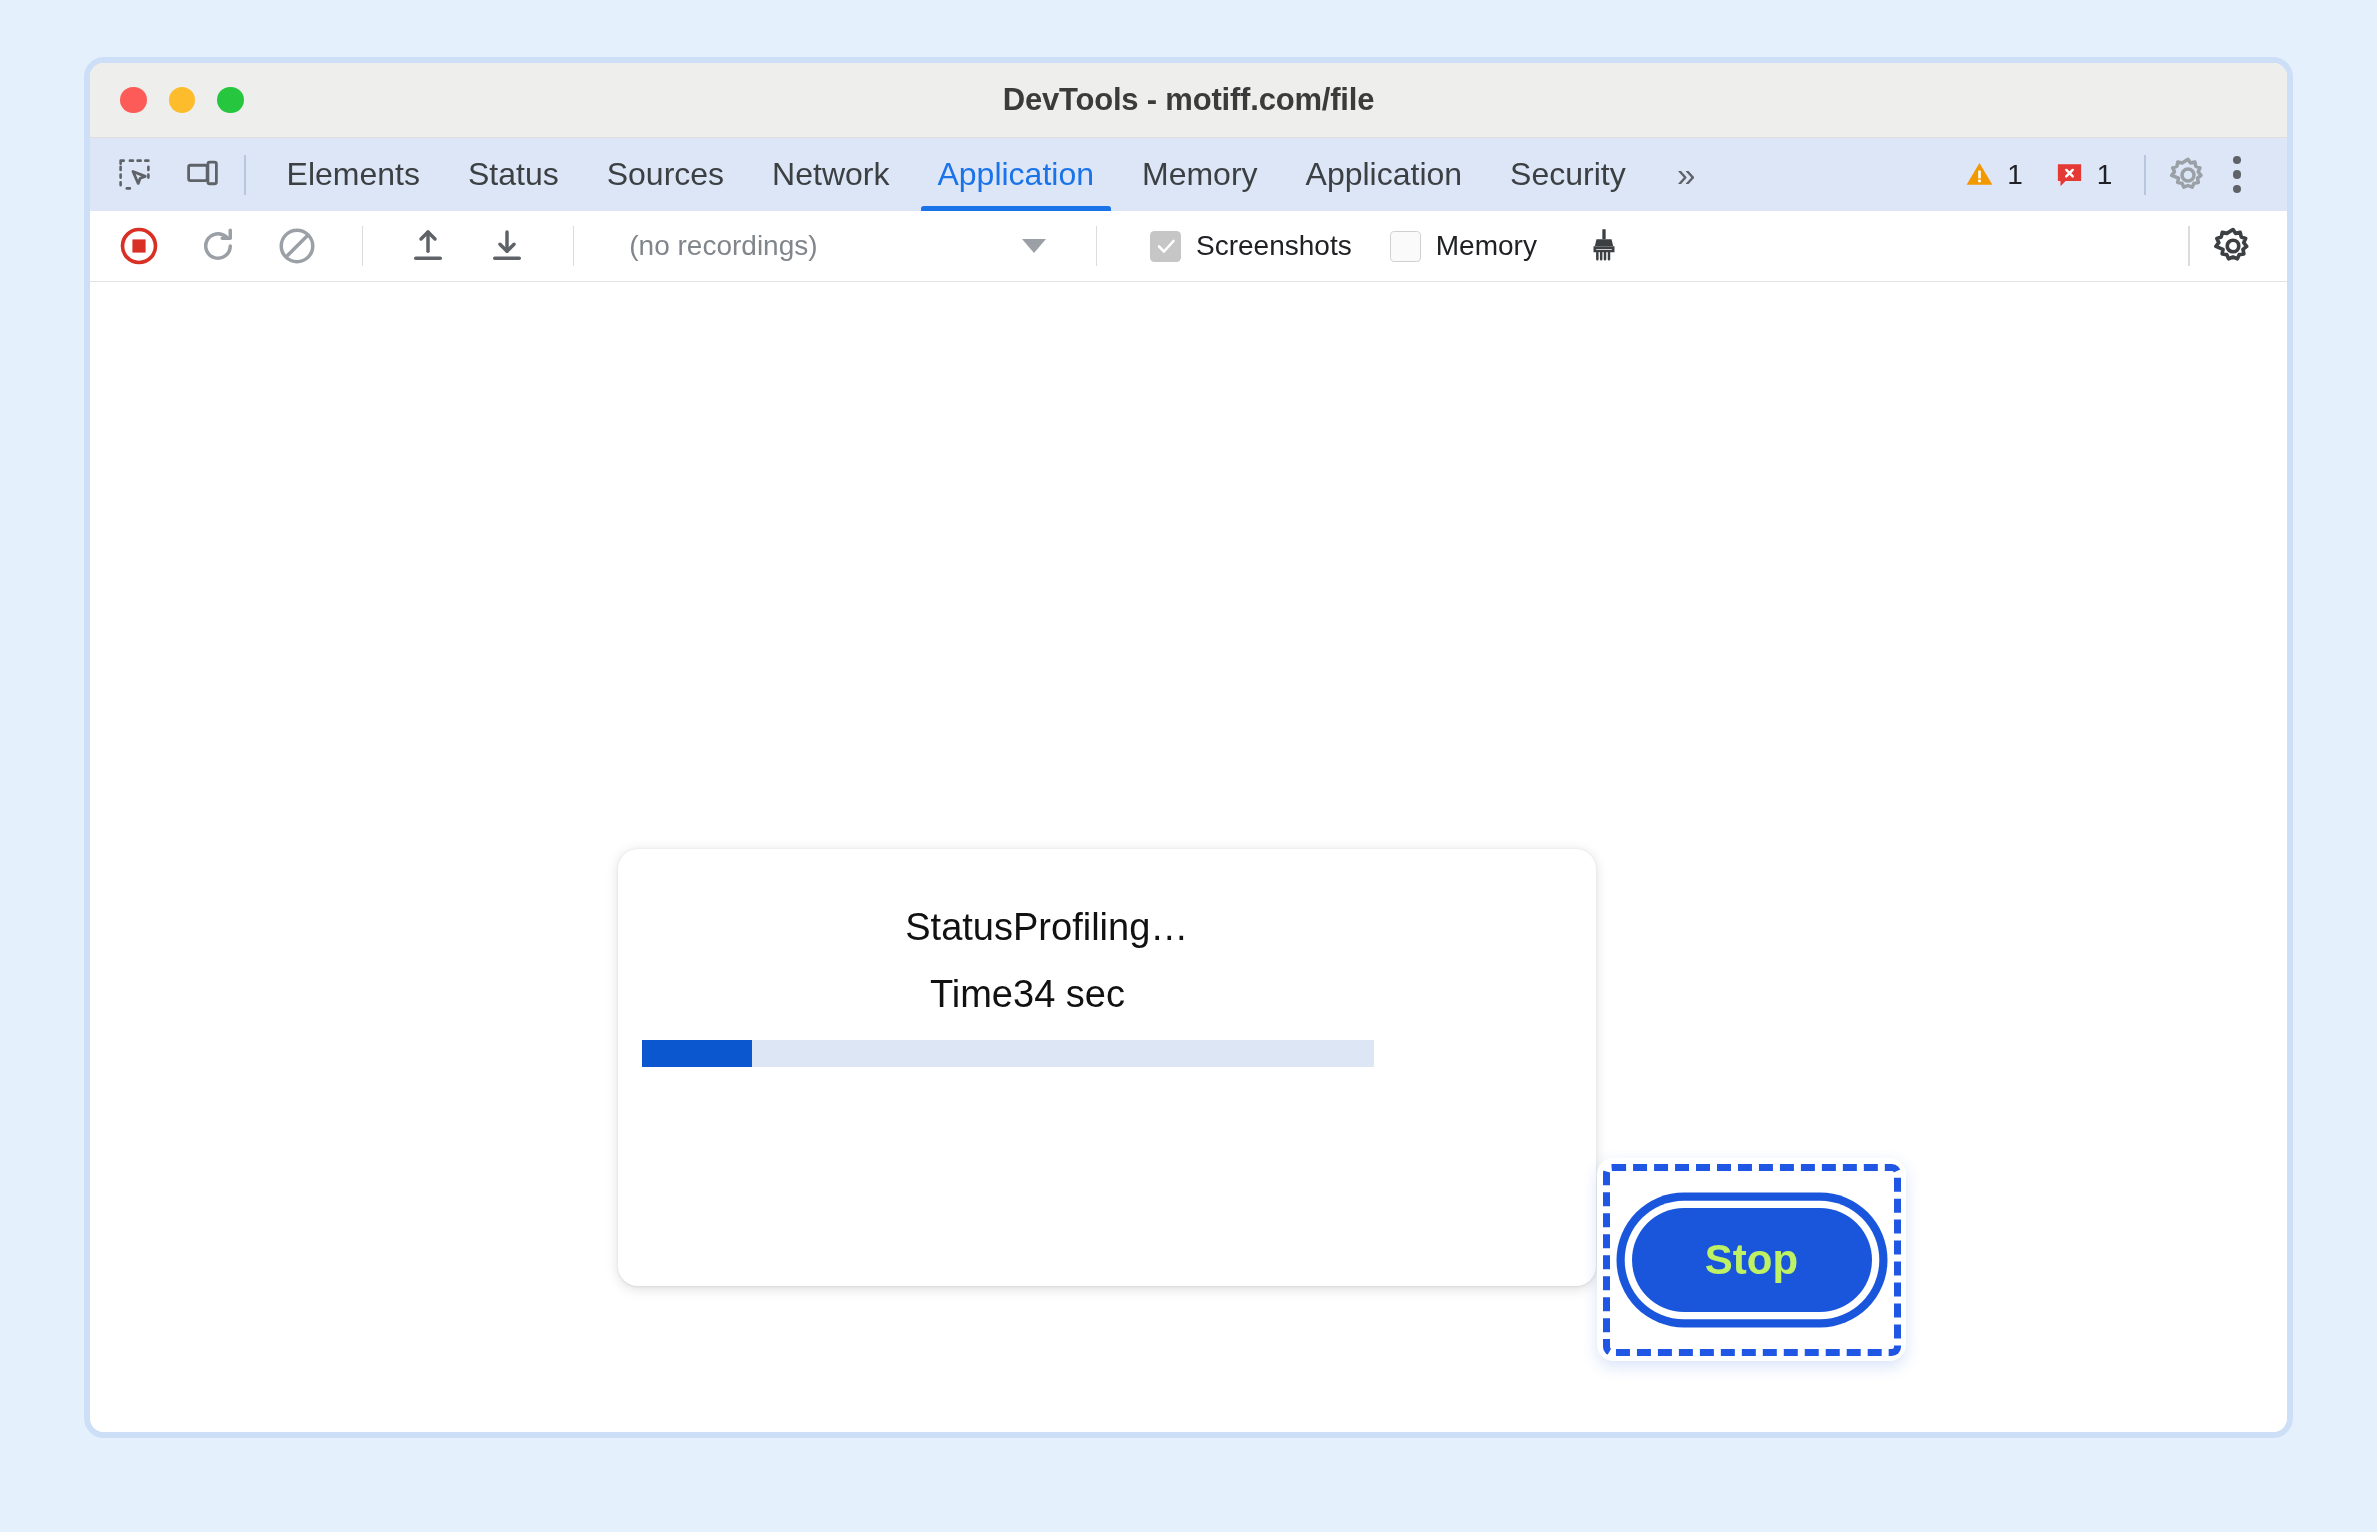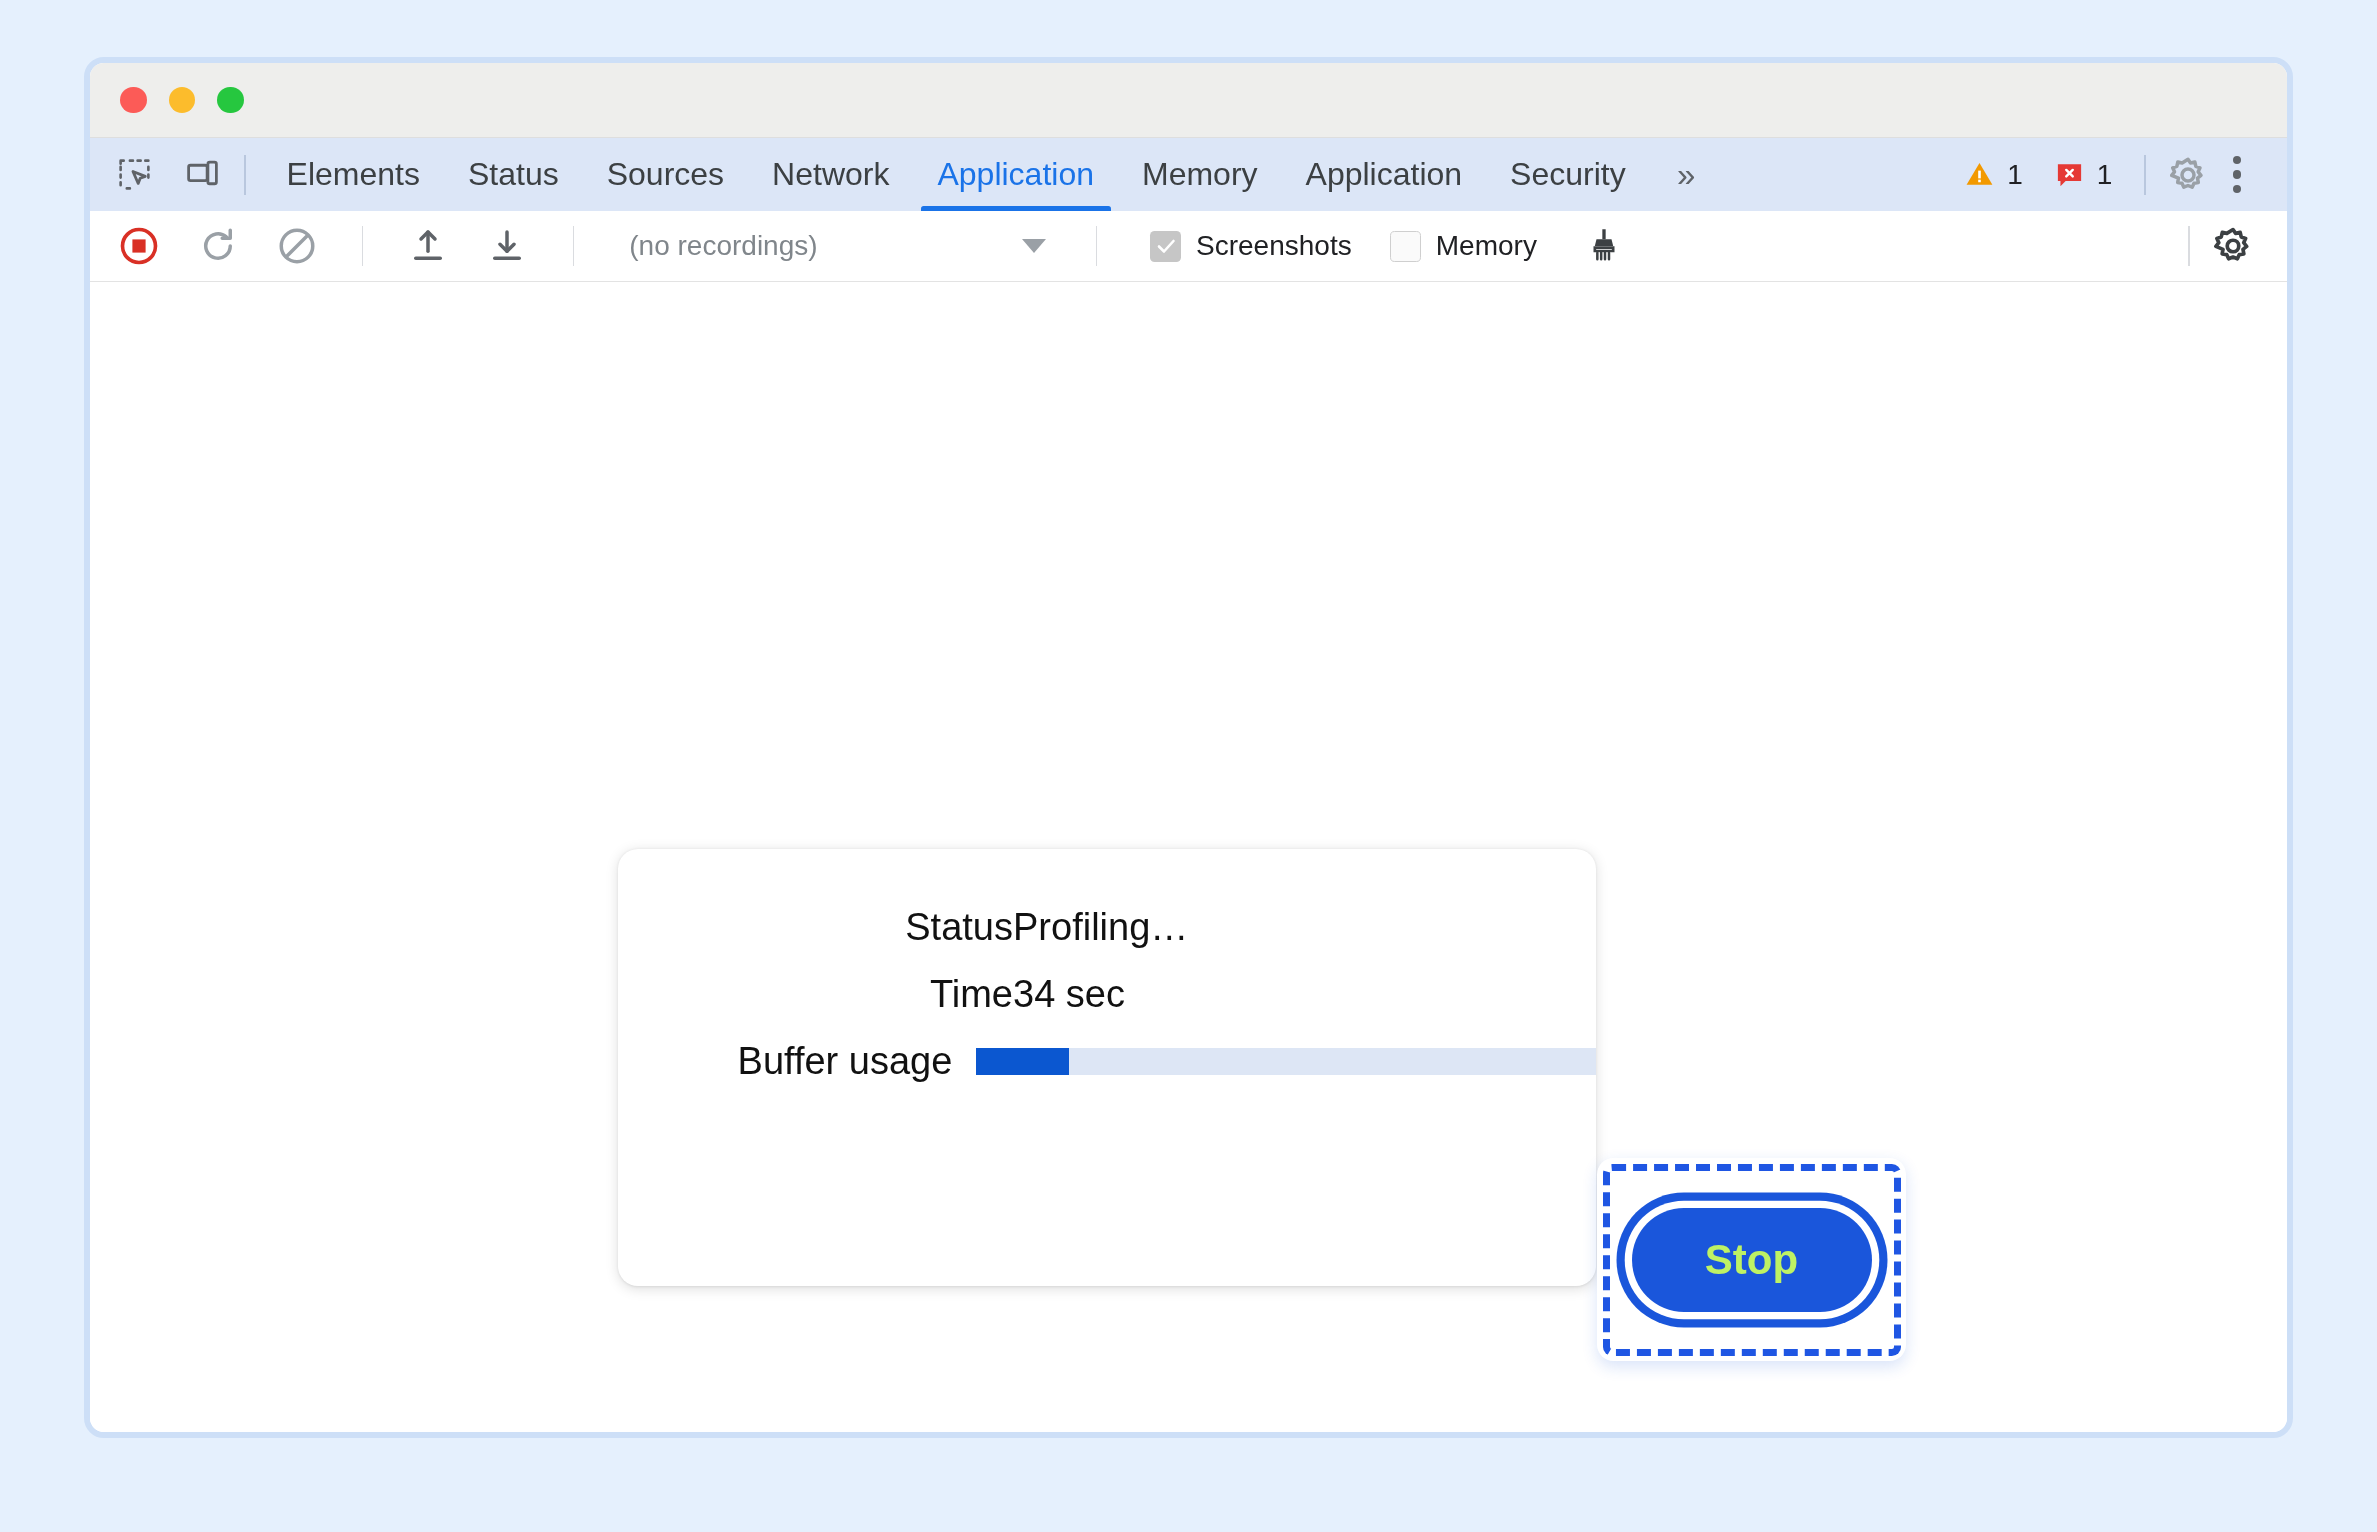--- a/index.html
+++ b/index.html
@@ -298,20 +298,21 @@
 <body>
 
 <div class="window">
 
   <div class="titlebar">
     <div class="traffic">
       <div class="dot red"></div>
       <div class="dot yellow"></div>
       <div class="dot green"></div>
     </div>
+    <div class="window-title">DevTools - motiff.com/file</div>
   </div>
 
   <div class="tabbar">
     <div class="tb-icon-group">
       <div class="tb-icon">
         <svg width="37" height="37" viewBox="0 0 24 24">
           <path d="M3 3h4M9 3h3M14 3h3M19 3h2v2M21 7v3M21 12v3M3 5V3M3 7v3M3 12v3M3 17v2h2M7 21h3" stroke="#5f6368" stroke-width="1.7" fill="none" stroke-linecap="round" stroke-dasharray="2 2"></path>
           <path d="M11 10l8 3.2-3.3 1.2-1.3 3.4z" fill="none" stroke="#5f6368" stroke-width="1.8" stroke-linejoin="round"></path>
         </svg>
       </div>
@@ -470,21 +471,20 @@
           <div class="label">Status</div>
           <div class="value">Profiling…</div>
         </div>
 
         <div class="row">
           <div class="label">Time</div>
           <div class="value">34 sec</div>
         </div>
 
         <div class="row">
-          <div class="label">Buffer usage</div>
           <div class="bufferbar" style="background: rgb(221, 230, 245);">
             <div class="bufferfill" style="width: 15%; background: rgb(11, 87, 208);"></div>
           </div>
         </div>
 
       </div>
     </div>
 
     <div class="highlight-wrap">
       <div class="highlight-dash"></div>

